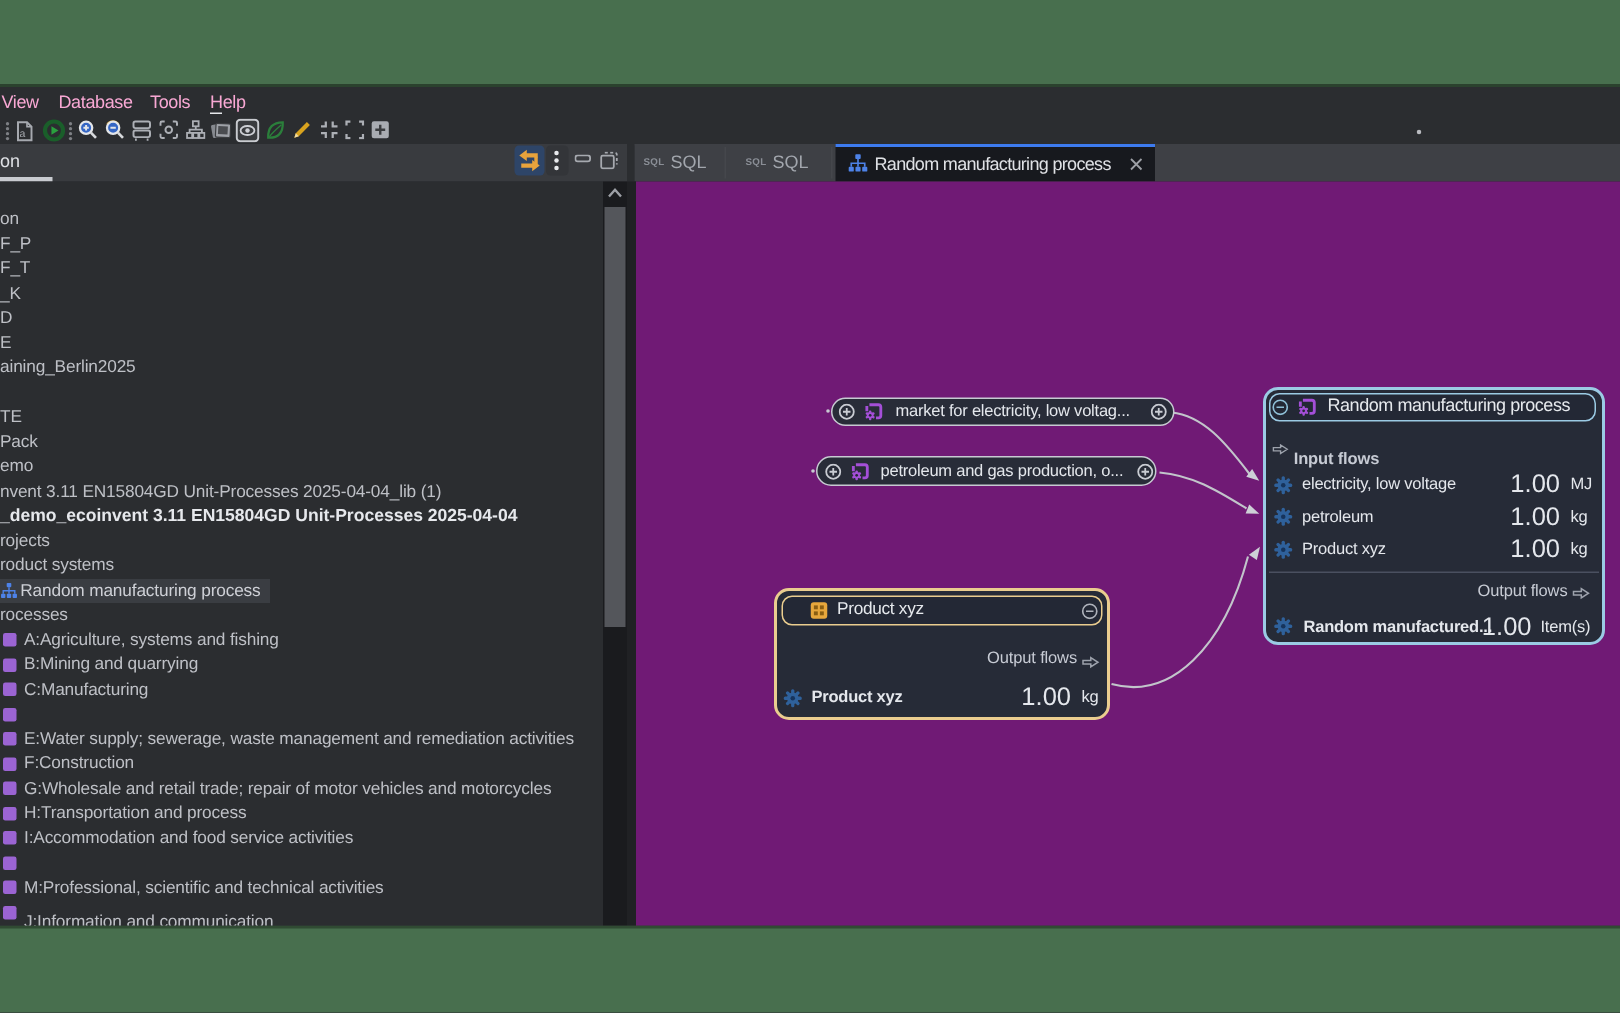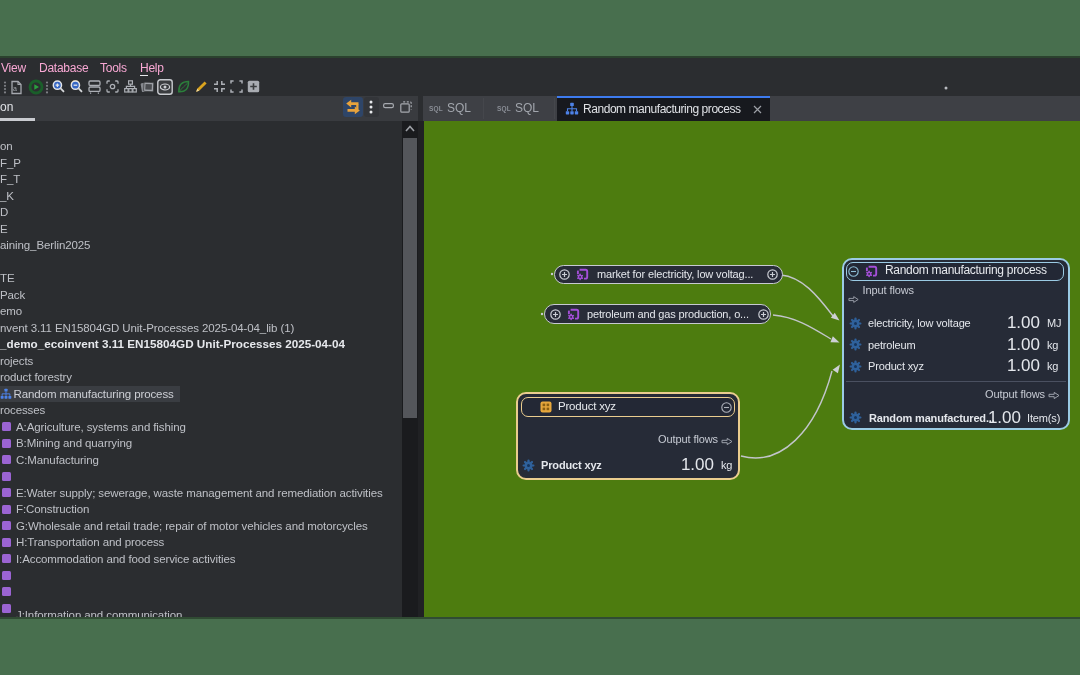--- a/index.html
+++ b/index.html
@@ -12,21 +12,21 @@
   
   #toolbar { position:absolute; left:0; top:21px; width:1080px; height:17px; }
   .ticon { position:absolute; top:0; }
   
   #lhead { position:absolute; left:0; top:38px; width:418px; height:25px; background:#393B3F; }
   #rhead { position:absolute; left:423px; top:38px; width:657px; height:25px; background:#3E4045; box-shadow:0 1px 0 #212225; }
   
   #tree { position:absolute; left:0; top:63px; width:402px; height:496px; background:#2B2D30; overflow:hidden; }
   #vscroll { position:absolute; left:402px; top:63px; width:16px; height:496px; background:#1A1B1E; }
   #gapcol { position:absolute; left:418px; top:63px; width:6px; height:496px; background:#202124; }
-  #graph { position:absolute; left:424px; top:63px; width:656px; height:496px; background:#4d7c0f; }
+  #graph { position:absolute; left:424px; top:63px; width:656px; height:496px; background:#701a75; }
   .tr { position:absolute; left:0; height:16px; line-height:16px; font-size:11.5px; color:#BEC0C6; white-space:nowrap; letter-spacing:-0.1px; }
   .psq { position:absolute; left:2px; width:9px; height:9px; background:#9B64D3; border-radius:1.5px; }
   
   .pill { position:absolute; height:19px; border:1.2px solid #C7CAD2; border-radius:10px; background:#282C38; }
   .node { position:absolute; border-radius:10px; background:#262B37; }
   .nhead { position:absolute; border-radius:7px; background:#232835; }
   .ntxt { color:#E4E7EC; font-size:11px; letter-spacing:-0.15px; white-space:nowrap; line-height:16px; height:16px; }
   .nhtxt { color:#E6E9ED; font-size:12px; letter-spacing:-0.3px; white-space:nowrap; }
   .num { color:#E4E7EC; font-size:17px; white-space:nowrap; width:46px; text-align:right; line-height:16px; height:16px; }
   .muted { color:#C7CBD4; font-size:11px; letter-spacing:-0.1px; white-space:nowrap; line-height:13px; }
@@ -201,21 +201,21 @@
     <span class="tr" style="top:66.5px;">_K</span>
     <span class="tr" style="top:83px;">D</span>
     <span class="tr" style="top:99.5px;">E</span>
     <span class="tr" style="top:116px;">aining_Berlin2025</span>
     <span class="tr" style="top:149px;">TE</span>
     <span class="tr" style="top:165.5px;">Pack</span>
     <span class="tr" style="top:182px;">emo</span>
     <span class="tr" style="top:198.5px;">nvent 3.11 EN15804GD Unit-Processes 2025-04-04_lib (1)</span>
     <span class="tr" style="top:215px;font-weight:bold;color:#E6E8EC;font-size:11.7px;letter-spacing:0;">_demo_ecoinvent 3.11 EN15804GD Unit-Processes 2025-04-04</span>
     <span class="tr" style="top:231.5px;">rojects</span>
-    <span class="tr" style="top:248px;">roduct forestry</span>
+    <span class="tr" style="top:248px;">roduct systems</span>
     <div style="position:absolute;left:0;top:264.5px;width:180px;height:16px;background:#3A3D42;"></div>
     <svg style="position:absolute;left:0px;top:267px;" width="12" height="12" viewBox="0 0 14 14">
         <g fill="#4D82E8">
           <rect x="5.2" y="0.8" width="3.6" height="3.2" rx="0.6"></rect>
           <rect x="0.8" y="9.2" width="3.4" height="3.2" rx="0.6"></rect>
           <rect x="5.3" y="9.2" width="3.4" height="3.2" rx="0.6"></rect>
           <rect x="9.8" y="9.2" width="3.4" height="3.2" rx="0.6"></rect>
         </g>
         <path d="M7 4 v2.4 M2.5 9.2 V6.8 h9 v2.4 M7 6.4 v2.8" fill="none" stroke="#4D82E8" stroke-width="1.1"></path>
       </svg>
@@ -234,20 +234,21 @@
       <span class="tr" style="top:380px;left:16px;">F:Construction</span>
     <div class="psq" style="top:400px;"></div>
       <span class="tr" style="top:396.5px;left:16px;">G:Wholesale and retail trade; repair of motor vehicles and motorcycles</span>
     <div class="psq" style="top:416.5px;"></div>
       <span class="tr" style="top:413px;left:16px;">H:Transportation and process</span>
     <div class="psq" style="top:433px;"></div>
       <span class="tr" style="top:429.5px;left:16px;">I:Accommodation and food service activities</span>
     <div class="psq" style="top:449.5px;"></div>
       <span class="tr" style="top:446px;left:16px;margin-top:40px;">J:Information and communication</span>
     <div class="psq" style="top:466px;"></div>
+      <span class="tr" style="top:462.5px;left:16px;">M:Professional, scientific and technical activities</span>
     <div class="psq" style="top:482.5px;"></div>
   </div>
   <div id="vscroll">
     <svg style="position:absolute;left:3px;top:4px;" width="10" height="8">
         <path d="M1 6 L5 1.5 L9 6" fill="none" stroke="#9DA0A6" stroke-width="1.6"></path>
       </svg>
     <div style="position:absolute;left:1px;top:17px;width:14px;height:280px;background:#54565B;"></div>
   </div>
   <div id="gapcol"></div>
   <div id="graph">
@@ -361,21 +362,21 @@
               <rect x="3.3" y="5.6" width="1.6" height="6.6" rx="0.7" transform="rotate(120 4.1 8.9)"></rect>
               <circle cx="4.1" cy="8.9" r="2.2"></circle>
             </g>
             <circle cx="4.1" cy="8.9" r="0.9" fill="#232835"></circle>
           </svg>
         <span class="nhtxt" style="position:absolute;left:38px;top:0;height:15px;line-height:15px;">Random manufacturing process</span>
       </div>
       <svg style="position:absolute;left:4px;top:35px;" width="12" height="9" viewBox="0 0 13 9">
           <path d="M1 3.3 H6.2 V1.4 L11 4.5 L6.2 7.6 V5.7 H1 z" fill="none" stroke="#9DA2AC" stroke-width="1"></path>
         </svg>
-      <span class="muted" style="position:absolute;left:18.5px;top:24px;">Input flows</span>
+      <span class="muted" style="position:absolute;left:18.5px;top:40px;font-weight:bold;">Input flows</span>
       <svg style="position:absolute;left:4.5px;top:57px;" width="13" height="13" viewBox="0 0 13 13">
           <g fill="#2F619B">
             <rect x="5.4" y="0.5" width="2.2" height="12" rx="1"></rect>
             <rect x="5.4" y="0.5" width="2.2" height="12" rx="1" transform="rotate(45 6.5 6.5)"></rect>
             <rect x="5.4" y="0.5" width="2.2" height="12" rx="1" transform="rotate(90 6.5 6.5)"></rect>
             <rect x="5.4" y="0.5" width="2.2" height="12" rx="1" transform="rotate(135 6.5 6.5)"></rect>
             <circle cx="6.5" cy="6.5" r="3.9"></circle>
           </g>
           <circle cx="6.5" cy="6.5" r="1.5" fill="#16345C"></circle>
         </svg>

